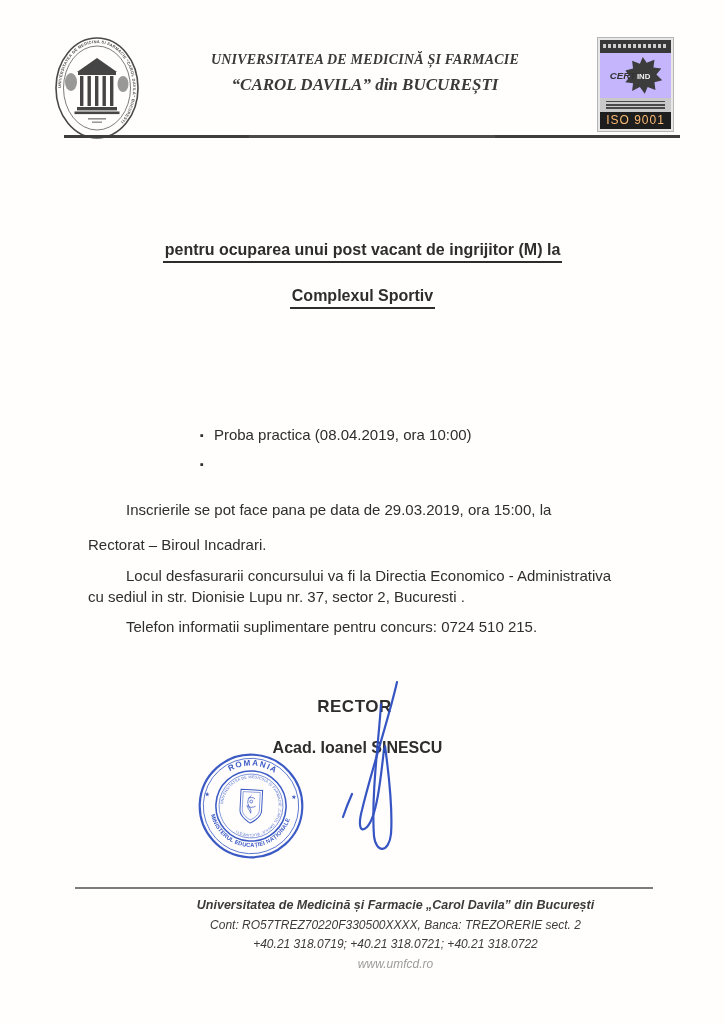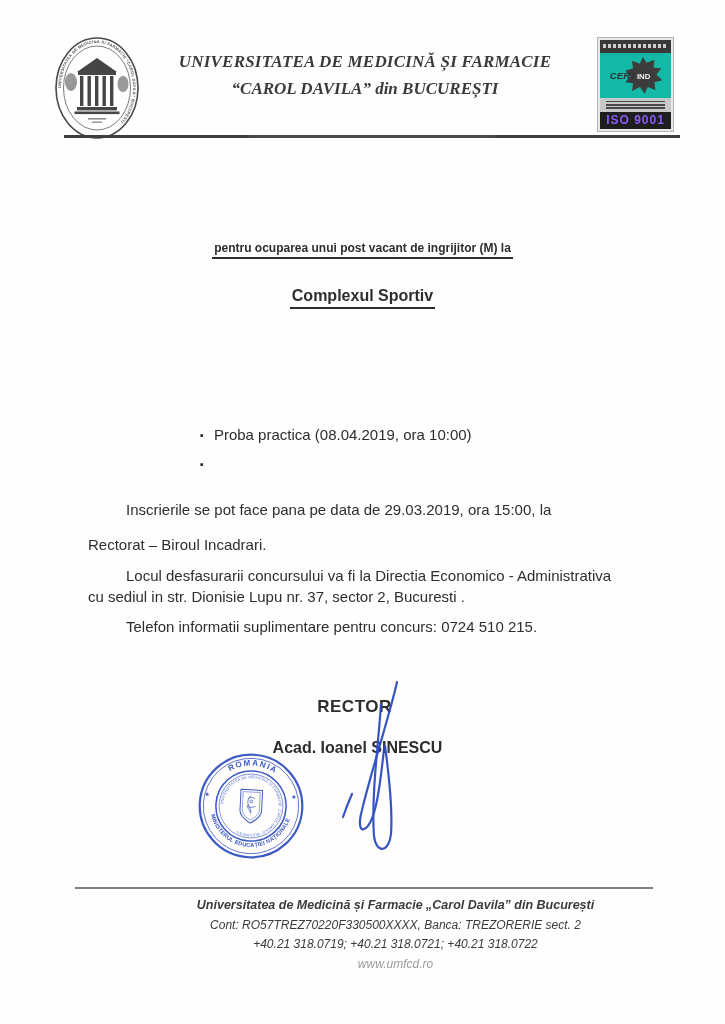--- a/index.html
+++ b/index.html
@@ -8,43 +8,43 @@
     font-family:"Liberation Sans", sans-serif; color:#2d2d2d; overflow:hidden;
     margin:0 auto;
   }
   
   .seal{position:absolute; left:52px; top:33px; width:90px; height:112px;}
   .header-title{
     position:absolute; left:150px; top:52px; width:430px; text-align:center;
     font-family:"Liberation Serif", serif; font-style:italic; font-weight:bold;
     color:#3a3a3a;
   }
-  .header-title .l1{font-size:17px; letter-spacing:.2px;}
+  .header-title .l1{font-size:14px; letter-spacing:.2px;}
   .header-title .l2{font-size:17px; margin-top:7px;}
   .iso-badge{
     position:absolute; left:597px; top:37px; width:77px; height:95px;
     background:#e7e7e7; border:1px solid #b5b5b5; box-sizing:border-box;
     display:flex; flex-direction:column; align-items:stretch;
   }
   .iso-top{height:13px; background:#383838; margin:2px 2px 0 2px; position:relative;}
   .iso-top::after{content:""; position:absolute; left:3px; right:3px; top:4px; height:4px;
     background:repeating-linear-gradient(90deg, rgba(255,255,255,.75) 0 3px, transparent 3px 5px);}
-  .iso-mid{flex:1; position:relative; margin:0 2px; background:#14b8a6;}
+  .iso-mid{flex:1; position:relative; margin:0 2px; background:#c4b5fd;}
   .iso-mid svg{position:absolute; inset:0;}
   .iso-lines{height:14px; margin:0 2px; background:#c9c9c9; position:relative;}
   .iso-lines::after{content:""; position:absolute; left:6px; right:6px; top:2px; height:9px;
     background:repeating-linear-gradient(0deg, rgba(40,40,40,.8) 0 1.5px, transparent 1.5px 3.5px);}
-  .iso-bottom{height:17px; background:#1e1e1e; color:#8b5cf6; margin:0 2px 2px 2px;
-    font-size:12px; font-weight:bold; text-align:center; line-height:17px; letter-spacing:1px;}
+  .iso-bottom{height:17px; background:#1e1e1e; color:#fdba74; margin:0 2px 2px 2px;
+    font-size:12px; font-weight:normal; text-align:center; line-height:17px; letter-spacing:1px;}
   .rule-top{position:absolute; left:64px; top:135px; width:616px; height:2.5px;
     background:linear-gradient(90deg,#3d3d3d 0 30%, #4a4a4a 30% 70%, #3d3d3d 70%);}
   
   .center-line{position:absolute; left:0; width:725px; text-align:center;}
   .h-concurs{top:191px; font-size:19px; font-weight:bold; letter-spacing:1px;}
-  .h-sub{top:241px; font-size:12px; font-weight:bold;}
+  .h-sub{top:241px; font-size:16px; font-weight:bold;}
   .h-loc{top:287px; font-size:16px; font-weight:bold;}
   .uline{display:inline-block; border-bottom:2.5px solid #2d2d2d; padding:0 2px 2px 2px;}
   
   .text-col{position:absolute; left:88px; width:553px; font-size:15px; color:#2e2e2e;}
   .para{white-space:pre-line; text-indent:38px; line-height:20.5px;}
   .p1{top:369px;}
   .p1 .bold-u{font-weight:bold; border-bottom:2px solid #2e2e2e; padding-bottom:1px;}
   .p2{top:492px; line-height:35px;}
   .p3{top:566px;}
   .p4{top:617px;}

